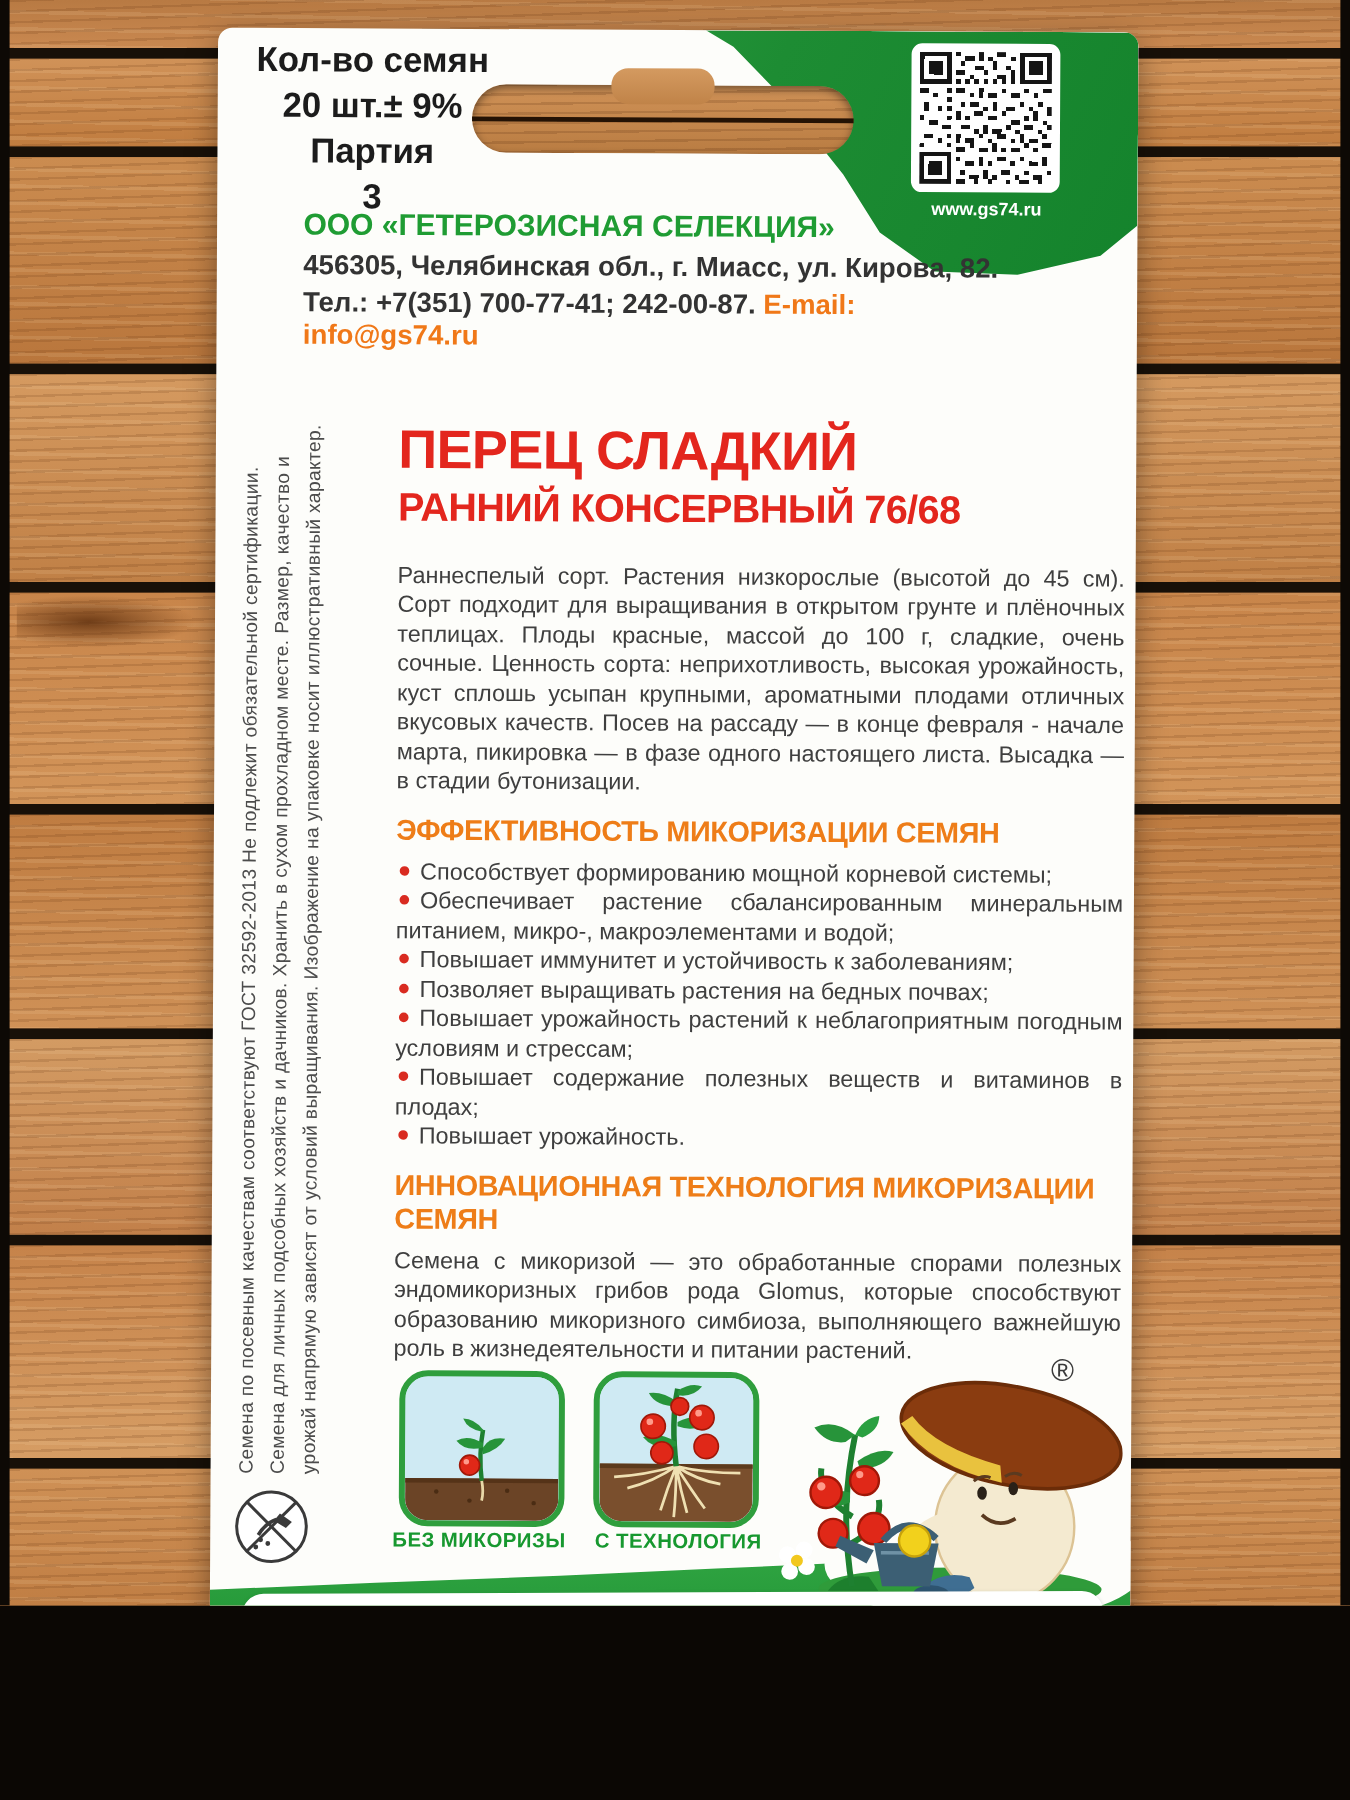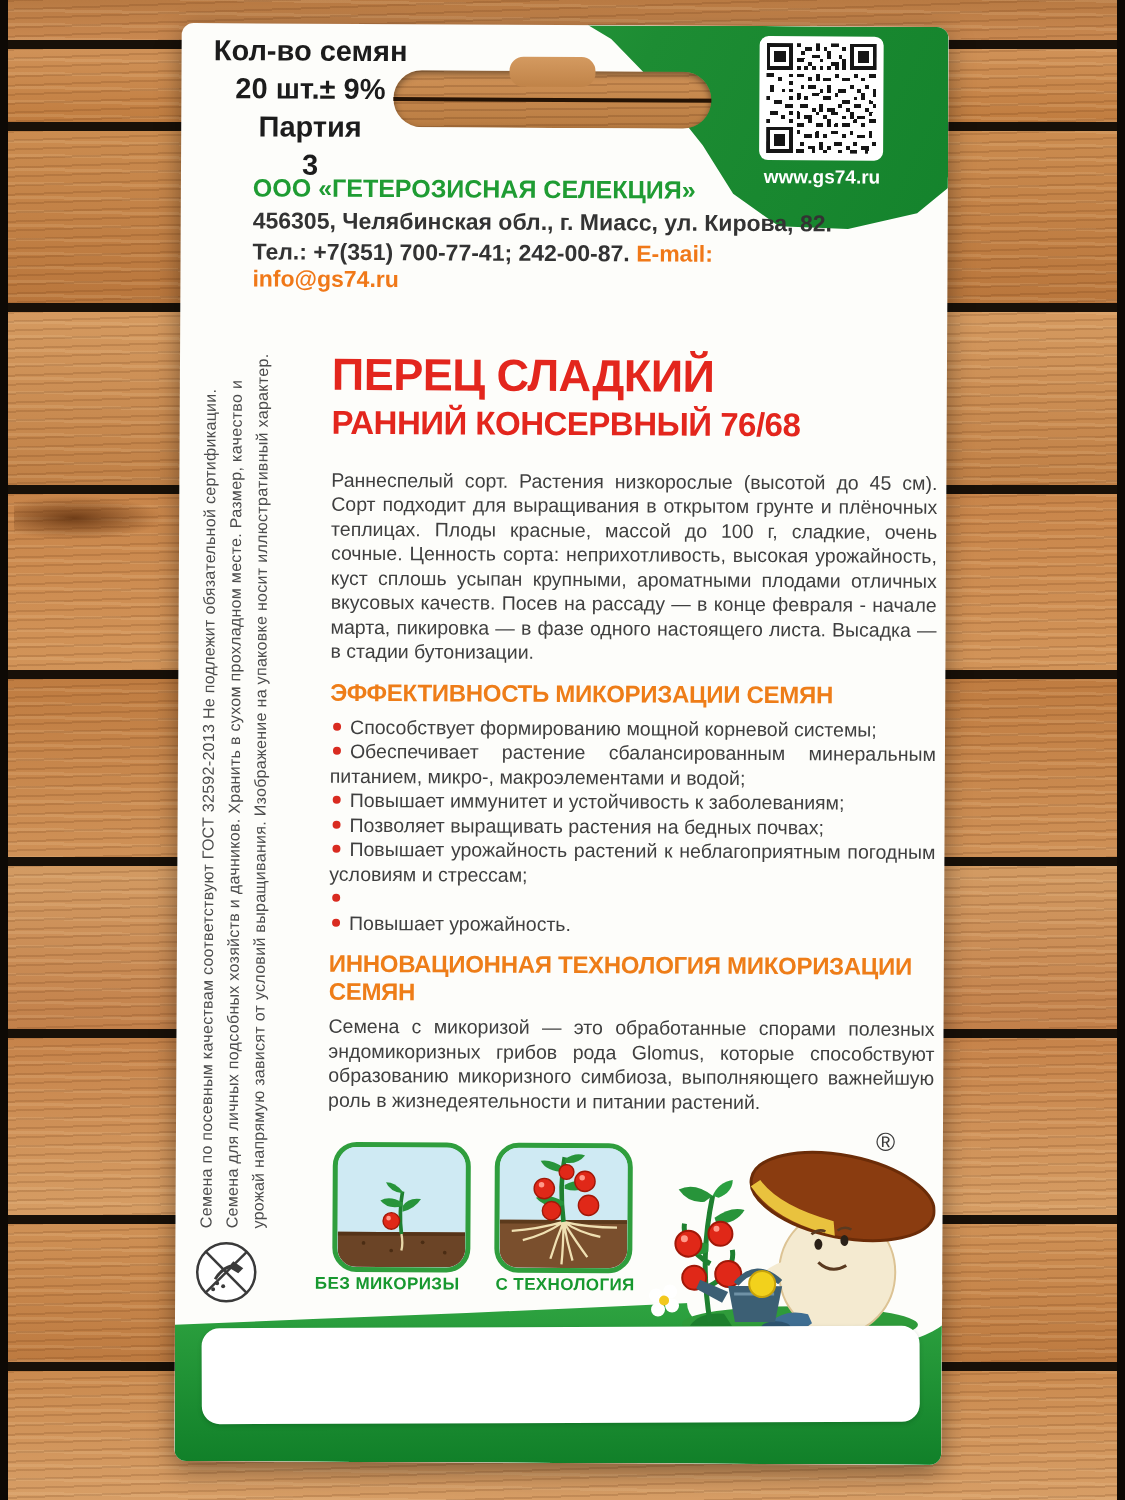--- a/index.html
+++ b/index.html
@@ -1,16 +1,16 @@
 <!DOCTYPE html>
 <html><head>
 <meta charset="utf-8">
 <style>
   html,body{margin:0;padding:0;background:#0b0704;}
-  .scene{position:relative;width:1125px;height:1500px;overflow:hidden;
+  .scene{position:relative;width:1125px;height:1338px;overflow:hidden;
          font-family:"Liberation Sans",sans-serif;}
   
   .wood{position:absolute;inset:0;background:#c08045;}
   .plank{position:absolute;left:0;width:100%;
     background:
       repeating-linear-gradient(178deg, rgba(92,45,12,.16) 0 2px, rgba(0,0,0,0) 2px 9px),
       repeating-linear-gradient(181deg, rgba(255,228,185,.12) 0 3px, rgba(0,0,0,0) 3px 14px),
       linear-gradient(180deg, var(--c1), var(--c2));}
   .seam{position:absolute;left:0;width:100%;height:9px;background:#181008;}
   .edge{position:absolute;top:0;height:100%;width:8px;background:#0d0905;}
@@ -24,21 +24,21 @@
   .topinfo{position:absolute;left:14px;top:8px;width:230px;text-align:center;
     color:#1c1c1c;font-weight:bold;font-size:29px;line-height:38px;}
   
   .band-top{position:absolute;right:0;top:0;width:767px;height:230px;
     background:linear-gradient(115deg,#36ab46,#1d8c33 55%,#14832c);
     clip-path:polygon(53% 0,100% 0,100% 70%,96% 81%,87% 88%,78% 87%,72% 73%,68% 52%,61% 23%,56% 6%);}
   .qr-tile{position:absolute;left:578px;top:10px;width:124px;height:124px;
     background:#fff;border-radius:9px;padding:7px;box-sizing:border-box;}
   .qr-tile svg{width:100%;height:100%;}
   .qr-url{position:absolute;left:566px;top:140px;width:150px;text-align:center;
-    color:#fff;font-weight:bold;font-size:19px;}
+    color:#fff;font-weight:bold;font-size:15px;}
   
   .hole{position:absolute;left:212px;top:46px;width:318px;height:57px;border-radius:29px;
     background:
       repeating-linear-gradient(179deg, rgba(80,38,10,.18) 0 2px, rgba(0,0,0,0) 2px 8px),
       linear-gradient(180deg,#d09257,#b97c42);
     box-shadow:inset 0 3px 7px rgba(0,0,0,.45);}
   .hole::before{content:"";position:absolute;left:116px;top:-14px;width:86px;height:30px;border-radius:14px;
     background:linear-gradient(180deg,#d49a60,#c08348);}
   .hole::after{content:"";position:absolute;left:0;top:27px;width:100%;height:4px;background:#241204;}
   
@@ -150,21 +150,21 @@
       <div class="title1">ПЕРЕЦ СЛАДКИЙ</div>
       <div class="title2">РАННИЙ КОНСЕРВНЫЙ 76/68</div>
       <div class="desc">Раннеспелый сорт. Растения низкорослые (высотой до 45 см). Сорт подходит для выращивания в открытом грунте и плёночных теплицах. Плоды красные, массой до 100 г, сладкие, очень сочные. Ценность сорта: неприхотливость, высокая урожайность, куст сплошь усыпан крупными, ароматными плодами отличных вкусовых качеств. Посев на рассаду — в конце февраля - начале марта, пикировка — в фазе одного настоящего листа. Высадка — в стадии бутонизации.</div>
       <div class="h-orange">ЭФФЕКТИВНОСТЬ МИКОРИЗАЦИИ СЕМЯН</div>
       <ul class="benefits">
         <li><span class="dot"></span><span>Способствует формированию мощной корневой системы;</span></li>
         <li><span class="dot"></span><span>Обеспечивает растение сбалансированным минеральным питанием, микро-, макроэлементами и водой;</span></li>
         <li><span class="dot"></span><span>Повышает иммунитет и устойчивость к заболеваниям;</span></li>
         <li><span class="dot"></span><span>Позволяет выращивать растения на бедных почвах;</span></li>
         <li><span class="dot"></span><span>Повышает урожайность растений к неблагоприятным погодным условиям и стрессам;</span></li>
-        <li><span class="dot"></span></li>
+        <li><span class="dot"></span><span>Повышает содержание полезных веществ и витаминов в плодах;</span></li>
         <li><span class="dot"></span><span>Повышает урожайность.</span></li>
       </ul>
       <div class="h-orange">ИННОВАЦИОННАЯ ТЕХНОЛОГИЯ МИКОРИЗАЦИИ СЕМЯН</div>
       <div class="para2">Семена с микоризой — это обработанные спорами полезных эндомикоризных грибов рода Glomus, которые способствуют образованию микоризного симбиоза, выполняющего важнейшую роль в жизнедеятельности и питании растений.</div>
     </div>
 
     <div class="card" style="left:157px">
       <svg viewBox="0 0 138 130">
         <rect width="138" height="130" fill="#cfeaf3"></rect>
         <rect y="92" width="138" height="38" fill="#6b4426"></rect>
@@ -195,21 +195,21 @@
         <path d="M70 12 q12 -8 22 -4 q-8 10 -22 8z" fill="#27943a"></path>
         <circle cx="48" cy="44" r="11" fill="#e02818" stroke="#a01808" stroke-width="1.5"></circle>
         <circle cx="92" cy="36" r="11" fill="#e02818" stroke="#a01808" stroke-width="1.5"></circle>
         <circle cx="96" cy="62" r="11" fill="#e02818" stroke="#a01808" stroke-width="1.5"></circle>
         <circle cx="56" cy="68" r="10" fill="#e02818" stroke="#a01808" stroke-width="1.5"></circle>
         <circle cx="72" cy="26" r="8" fill="#e02818" stroke="#a01808" stroke-width="1.5"></circle>
         <circle cx="45" cy="40" r="3" fill="#ff9a8a"></circle>
           <circle cx="89" cy="32" r="3" fill="#ff9a8a"></circle>
       </svg>
     </div>
-    <div class="card-label" style="left:132px">БЕЗ МИКОРИЗЫ</div>
+    <div class="card-label" style="left:144px">БЕЗ МИКОРИЗЫ</div>
     <div class="card-label" style="left:310px">С ТЕХНОЛОГИЯ</div>
 
     <div class="band-bottom"></div>
     <div class="dome z2"></div>
 
     <svg class="mascot z3" viewBox="0 0 305 192">
       <ellipse cx="170" cy="180" rx="118" ry="18" fill="#2f9b3a"></ellipse>
       <path d="M60 182 q10 -14 34 -12 l8 12z" fill="#1d7f2d"></path>
 
       <path d="M80 178 C72 130 74 92 82 52 M80 120 C62 110 52 95 54 80 M80 142 C98 132 104 118 102 106" stroke="#1e8030" stroke-width="5" fill="none"></path>

